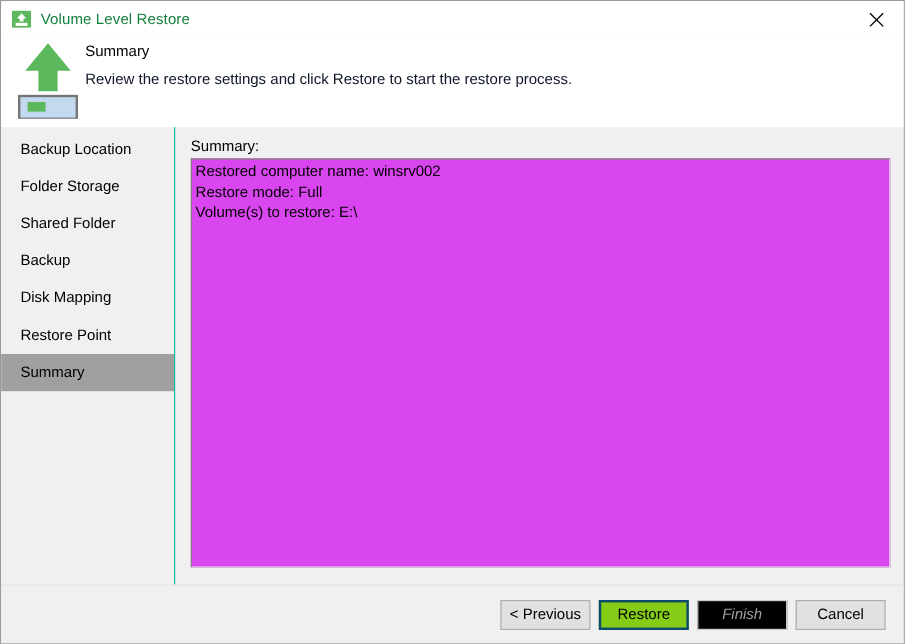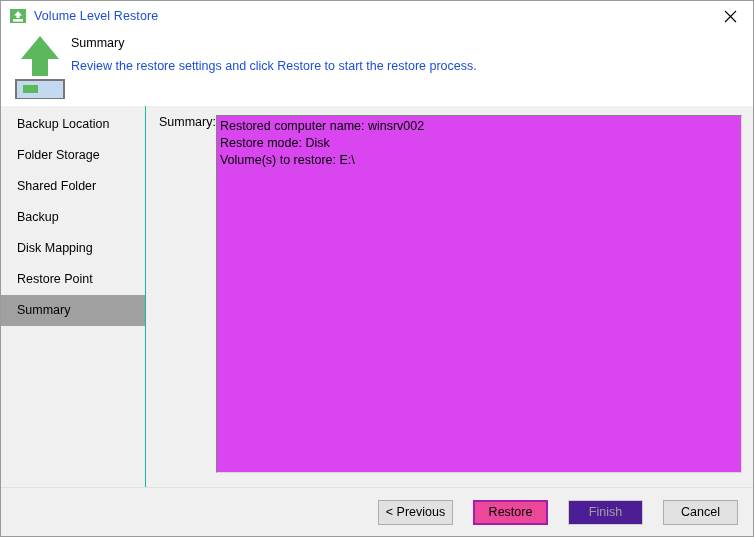--- a/index.html
+++ b/index.html
@@ -39,21 +39,21 @@
   #title-icon {
     width: 16px;
     height: 16px;
     margin-left: 9px;
     margin-right: 8px;
     flex: none;
     position: relative;
   }
   #title-text {
     font-size: 12.5px;
-    color: #1d4ed8;
+    color: #15803d;
     letter-spacing: 0.1px;
   }
   #close-button {
     position: absolute;
     right: 0;
     top: 0;
     width: 46px;
     height: 30px;
     display: flex;
     align-items: center;
@@ -85,21 +85,21 @@
   #header-text {
     padding-top: 5px;
   }
   #header-title {
     font-size: 12.5px;
     color: #000000;
     margin-bottom: 9px;
   }
   #header-sub {
     font-size: 12.5px;
-    color: #1d4ed8;
+    color: #0f172a;
   }
 
   
   #body {
     flex: 1;
     display: flex;
     background: #f0f0f0;
     position: relative;
     min-height: 0;
   }
@@ -130,21 +130,21 @@
     color: #8d8d8d;
   }
 
   
   #content {
     flex: 1;
     padding: 9px 11px 0 13px;
     box-sizing: border-box;
     min-width: 0;
     display: flex;
-    flex-direction: row;
+    flex-direction: column;
   }
   #summary-label {
     font-size: 12.5px;
     color: #000000;
     margin-bottom: 3px;
   }
   #summary-box {
     flex: 1;
     background: #d946ef;
     border: 1px solid #828282;
@@ -170,41 +170,42 @@
     border-top: 1px solid #dfdfdf;
     display: flex;
     align-items: center;
     justify-content: flex-end;
     padding-right: 15px;
     box-sizing: border-box;
   }
   .btn {
     width: 75px;
     height: 25px;
-    margin-left: 20px;
+    margin-left: 7px;
     font-family: "Liberation Sans", sans-serif;
     font-size: 12.5px;
     color: #000000;
     background: #e1e1e1;
     border: 1px solid #adadad;
     box-sizing: border-box;
     display: inline-flex;
     align-items: center;
     justify-content: center;
     cursor: default;
     padding: 0;
   }
   .btn.focused {
-    border: 2px solid #a21caf;
-    background: #ec4899;
+    border: 2px solid #0c4a6e;
+    background: #84cc16;
   }
   .btn.disabled {
     color: #a0a0a0;
-    background: #4c1d95;
+    background: #000000;
     border-color: #cccccc;
+    font-style: italic;
   }
 </style>
 </head>
 <body>
 
 <div id="window">
 
   <div id="titlebar">
     <div id="title-icon">
       <svg width="16" height="16" viewBox="0 0 16 16">
@@ -247,21 +248,21 @@
       <div class="nav-item">Backup</div>
       <div class="nav-item">Disk Mapping</div>
       <div class="nav-item">Restore Point</div>
       <div class="nav-item active">Summary</div>
     </div>
 
     <div id="content">
       <div id="summary-label">Summary:</div>
       <div id="summary-box">
         <div class="summary-line">Restored computer name: winsrv002</div>
-        <div class="summary-line">Restore mode: Disk</div>
+        <div class="summary-line">Restore mode: Full</div>
         <div class="summary-line">Volume(s) to restore: E:\</div>
       </div>
     </div>
 
   </div>
 
   <div id="footer">
     <button class="btn">&lt; Previous</button>
     <button class="btn focused">Restore</button>
     <button class="btn disabled">Finish</button>

